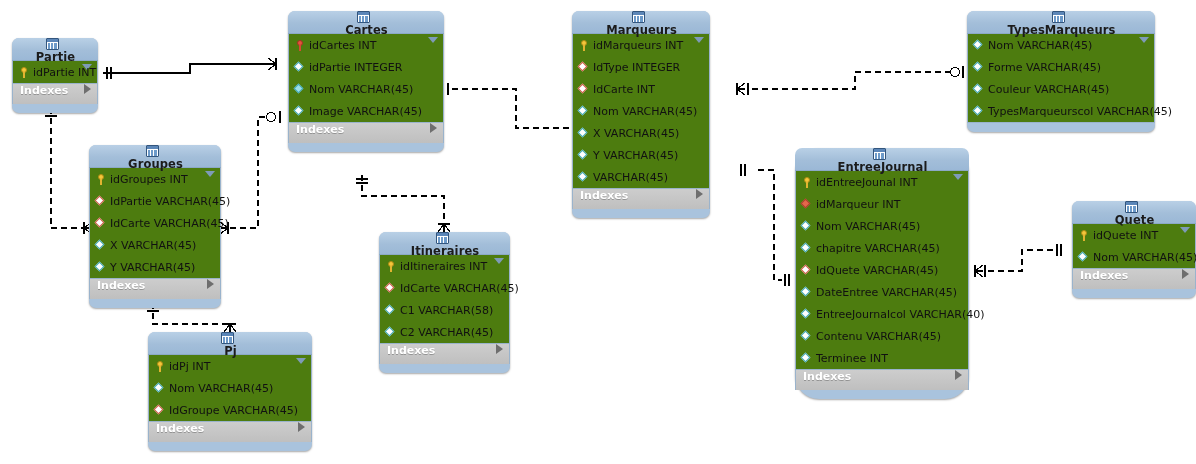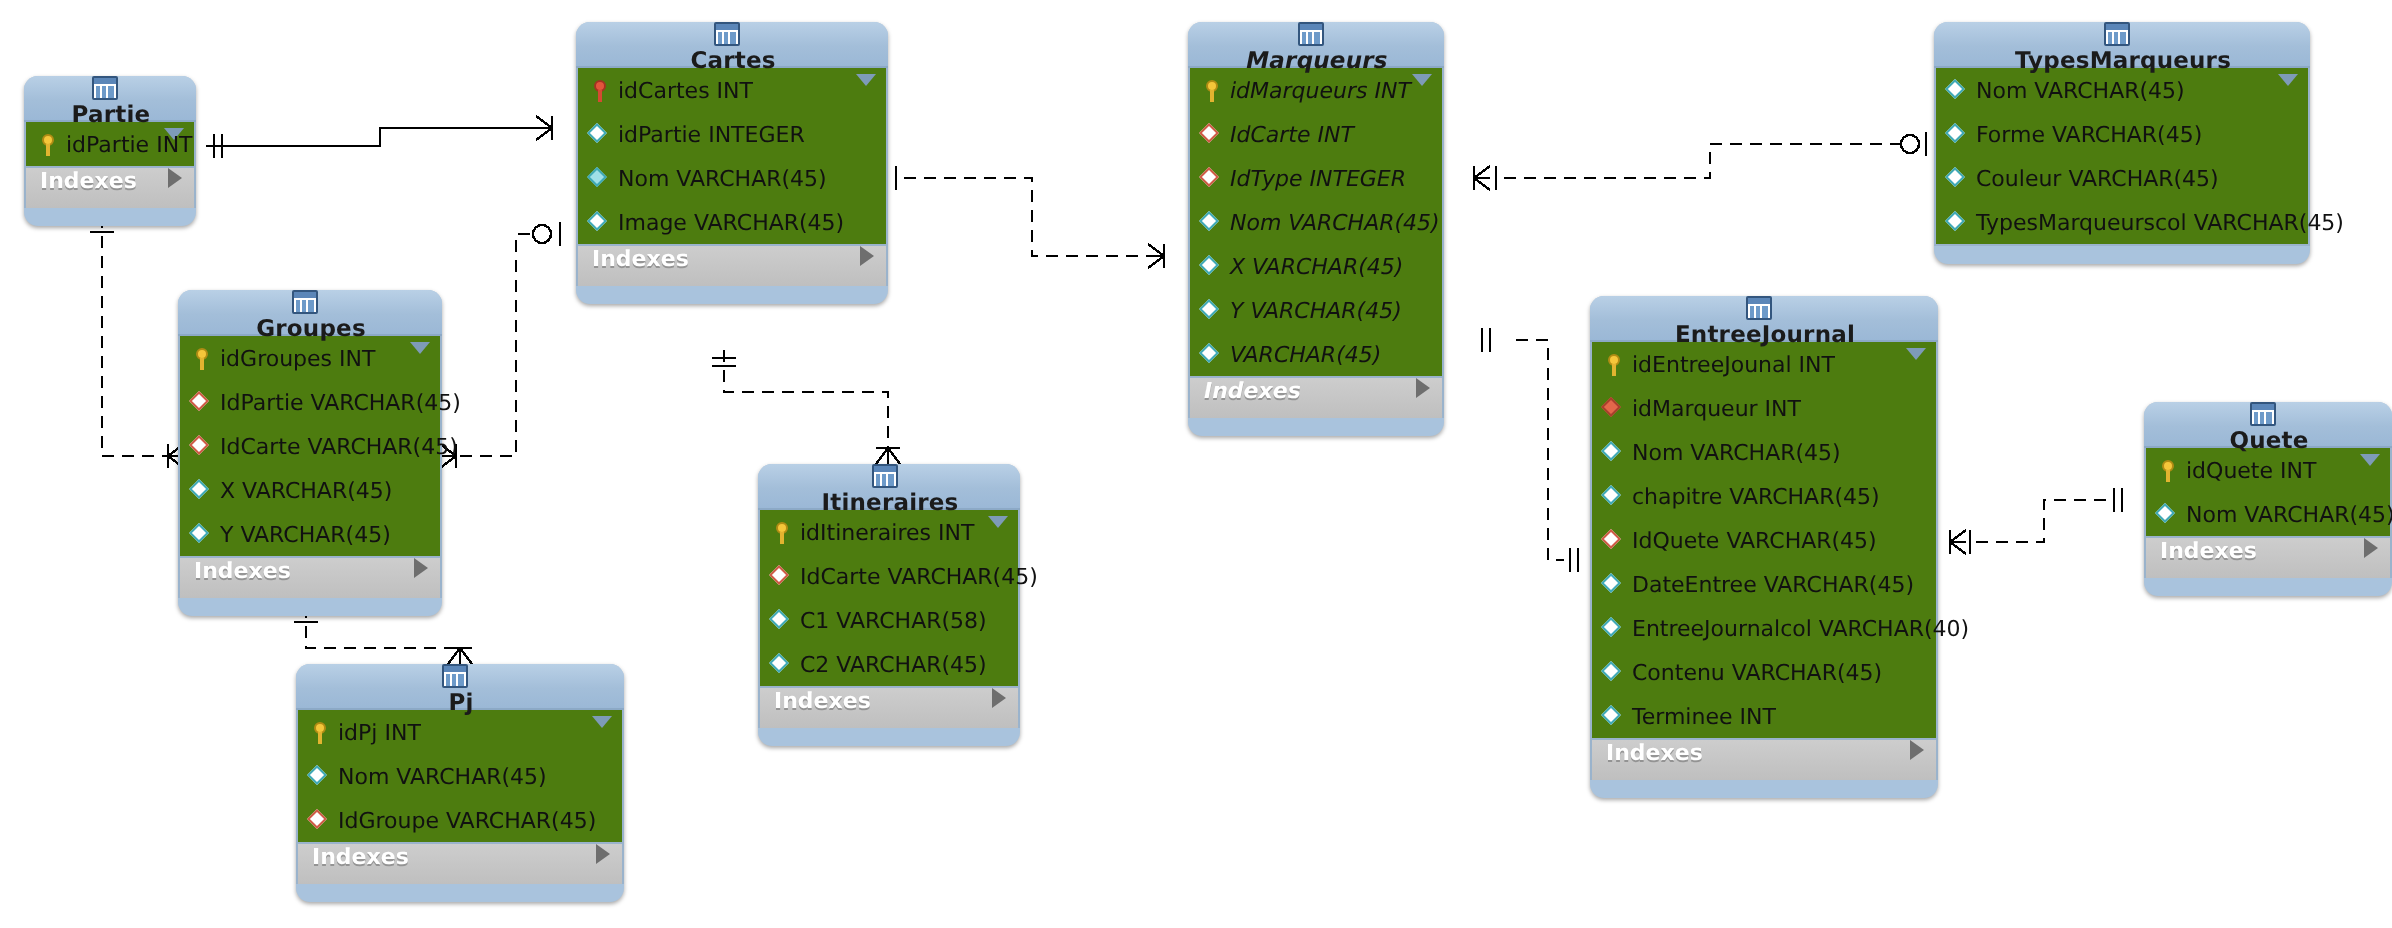--- a/index.html
+++ b/index.html
@@ -300,40 +300,40 @@
         <div class="col">
           <span class="ic dia cyan"></span>
           <span class="lbl">C2 VARCHAR(45)</span>
         </div>
       </div>
       <div class="idx">
         <span>Indexes</span>
         <span class="arw"></span>
       </div>
     </div>
-    <div class="tbl" style="left: 594px; top: 11px; width: 128px; font-style: italic;">
+    <div class="tbl" style="left: 572px; top: 11px; width: 138px;">
       <div class="hdr">
         <span class="tico"></span>
         <span class="tname">Marqueurs</span>
         <span class="caret"></span>
       </div>
       <div class="cols">
         <div class="col">
           <span class="ic key-y"></span>
           <span class="lbl">idMarqueurs INT</span>
         </div>
         <div class="col">
           <span class="ic dia red"></span>
+          <span class="lbl">IdType INTEGER</span>
+        </div>
+        <div class="col">
+          <span class="ic dia red"></span>
           <span class="lbl">IdCarte INT</span>
         </div>
         <div class="col">
-          <span class="ic dia red"></span>
-          <span class="lbl">IdType INTEGER</span>
-        </div>
-        <div class="col">
           <span class="ic dia cyan"></span>
           <span class="lbl">Nom  VARCHAR(45)</span>
         </div>
         <div class="col">
           <span class="ic dia cyan"></span>
           <span class="lbl">X VARCHAR(45)</span>
         </div>
         <div class="col">
           <span class="ic dia cyan"></span>
           <span class="lbl">Y VARCHAR(45)</span>
@@ -366,21 +366,21 @@
         <div class="col">
           <span class="ic dia cyan"></span>
           <span class="lbl">Couleur VARCHAR(45)</span>
         </div>
         <div class="col">
           <span class="ic dia cyan"></span>
           <span class="lbl">TypesMarqueurscol VARCHAR(45)</span>
         </div>
       </div>
     </div>
-    <div class="tbl" style="left: 795px; top: 148px; width: 174px;">
+    <div class="tbl" style="left: 795px; top: 148px; width: 174px; border-radius: 24px;">
       <div class="hdr">
         <span class="tico"></span>
         <span class="tname">EntreeJournal</span>
         <span class="caret"></span>
       </div>
       <div class="cols">
         <div class="col">
           <span class="ic key-y"></span>
           <span class="lbl">idEntreeJounal INT</span>
         </div>

